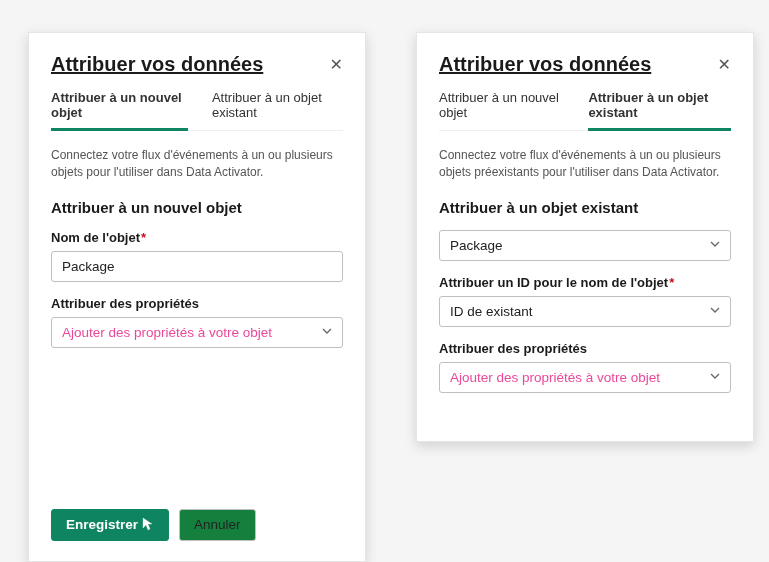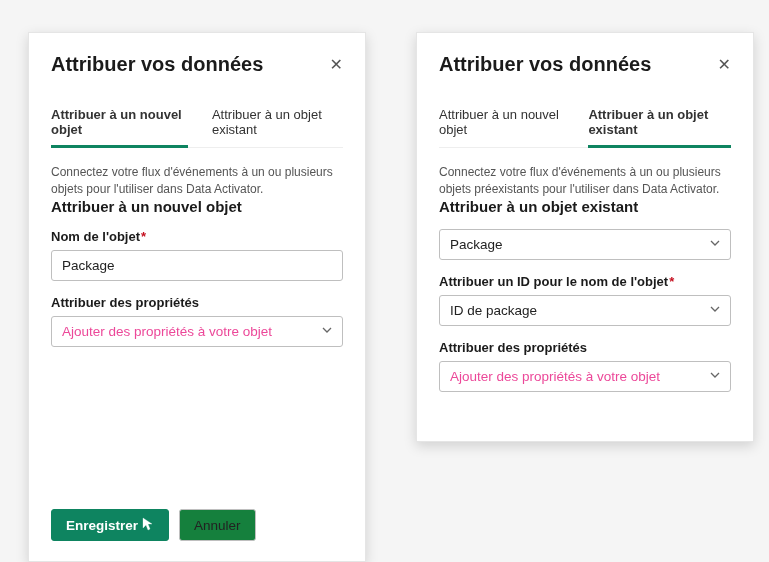--- a/index.html
+++ b/index.html
@@ -33,21 +33,22 @@
   }
   .panel-header {
     display: flex;
     justify-content: space-between;
     align-items: flex-start;
   }
   .panel-title {
     font-size: 20px;
     font-weight: 600;
     color: #1b1b1b;
-    margin: 0 0 31px 0;
+    margin: 0 0 14px 0;
+    text-decoration: underline;
   }
   .close-btn {
     background: none;
     border: none;
     font-size: 16px;
     color: #555;
     cursor: pointer;
     padding: 0;
     line-height: 1;
     margin-top: 4px;
@@ -67,20 +68,21 @@
     margin-bottom: -1px;
   }
   .tab.active {
     border-bottom: 3px solid #0e8460;
     font-weight: 600;
   }
   .description {
     font-size: 12px;
     color: #555;
     line-height: 1.4;
+    margin-bottom: 18px;
   }
   .section-title {
     font-size: 15px;
     font-weight: 600;
     color: #1b1b1b;
     margin-bottom: 14px;
   }
   .field {
     margin-bottom: 14px;
   }
@@ -132,21 +134,21 @@
     display: flex;
     gap: 10px;
   }
   .btn {
     padding: 7px 14px;
     font-size: 13.5px;
     border-radius: 3px;
     cursor: pointer;
     font-family: inherit;
     display: inline-flex;
-    align-items: center;
+    align-items: flex-start;
     gap: 4px;
   }
   .btn.primary {
     background: #0e8460;
     color: #fff;
     border: 1px solid #0e8460;
     font-weight: 600;
   }
   .btn.secondary {
     background: #15803d;
@@ -237,21 +239,21 @@
           </svg>
       </span>
     </div>
   </div>
 
   <div class="field">
     <label class="field-label">
       <span>Attribuer un ID pour le nom de l'objet</span><span class="required">*</span>
     </label>
     <div class="select-wrap">
-      <div class="select">ID de package</div>
+      <div class="select">ID de existant</div>
       <span class="chev">
         <svg width="12" height="12" viewBox="0 0 12 12">
             <path d="M2 4 L6 8 L10 4" stroke="#666" stroke-width="1.3" fill="none"></path>
           </svg>
       </span>
     </div>
   </div>
 
   <div class="field">
     <label class="field-label">Attribuer des propriétés</label>

